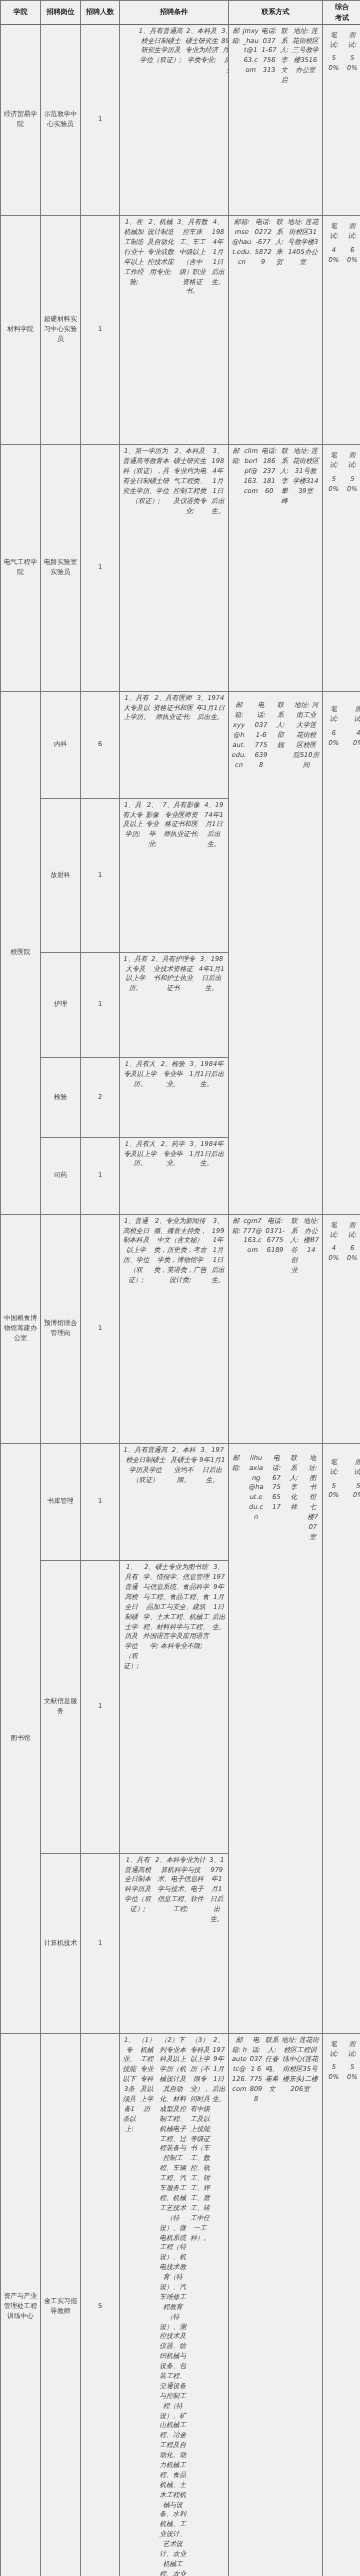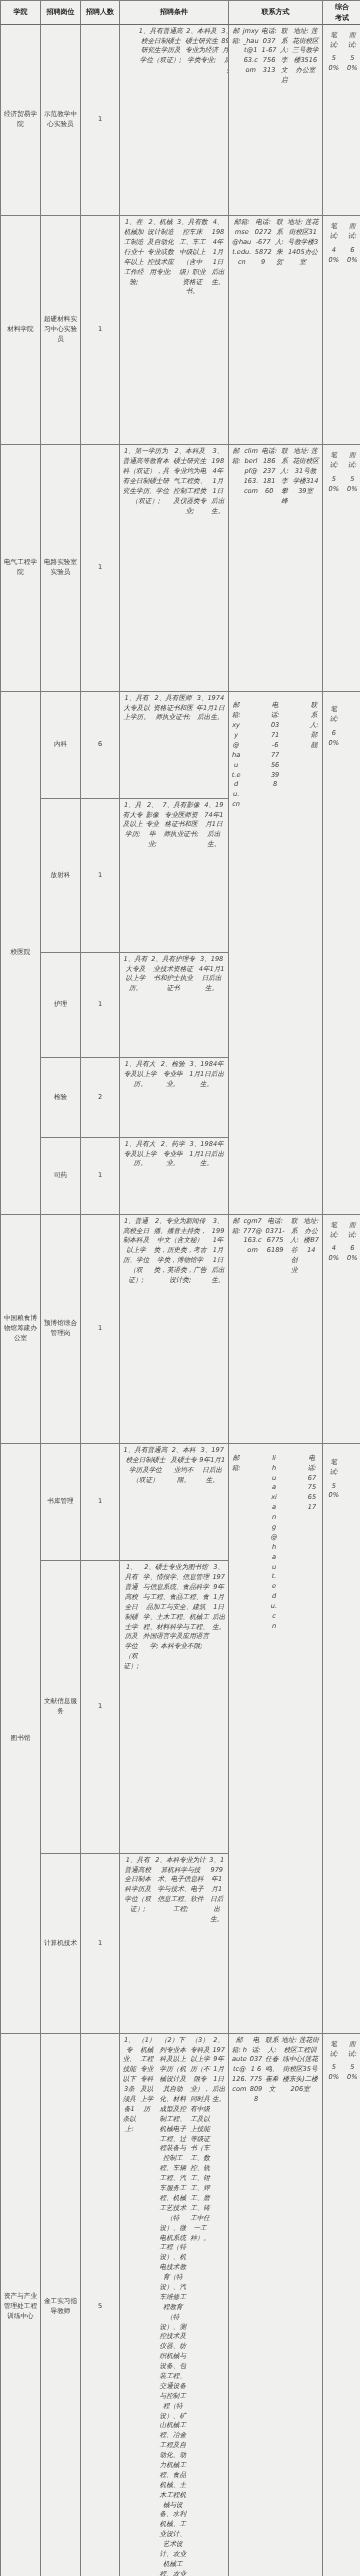--- a/index.html
+++ b/index.html
@@ -3,21 +3,21 @@
 <meta charset="utf-8">
 <style>
   html,body{margin:0;padding:0;background:#e9eae8;font-family:"DejaVu Sans","Liberation Sans",sans-serif;color:#3c3c3c;}
   #wrap{width:360px;}
   table{border-collapse:collapse;table-layout:fixed;width:360px;background:#f0f1ef;border:1.1px solid #6a6a6a;}
   td,th{border:0.5px solid #7e7e7e;padding:1.1px 1.6px;vertical-align:middle;text-align:center;
         font-size:6.6px;line-height:1.5;overflow:hidden;word-break:break-all;}
   th{font-size:7px;font-weight:bold;color:#1f1f1f;border-bottom:1.1px solid #6a6a6a;}
   tr.group td{border-top:1.1px solid #6a6a6a;}
   .cellflex{display:flex;flex-direction:row;justify-content:space-around;align-items:flex-start;width:100%;box-sizing:border-box;font-style:italic;}
-  .cellflex.top{justify-content:flex-start;gap:28px;padding-top:7.6px;}
+  .cellflex.top{justify-content:flex-start;gap:6px;padding-top:7.6px;}
   .cellflex p{margin:0;padding:0 1.1px;}
   .exam-block div{margin:4px;}
 </style>
 </head>
 <body>
 
 <div id="wrap">
   <table id="recruit-table">
     <colgroup id="cols">
         <col style="width: 40px;">

